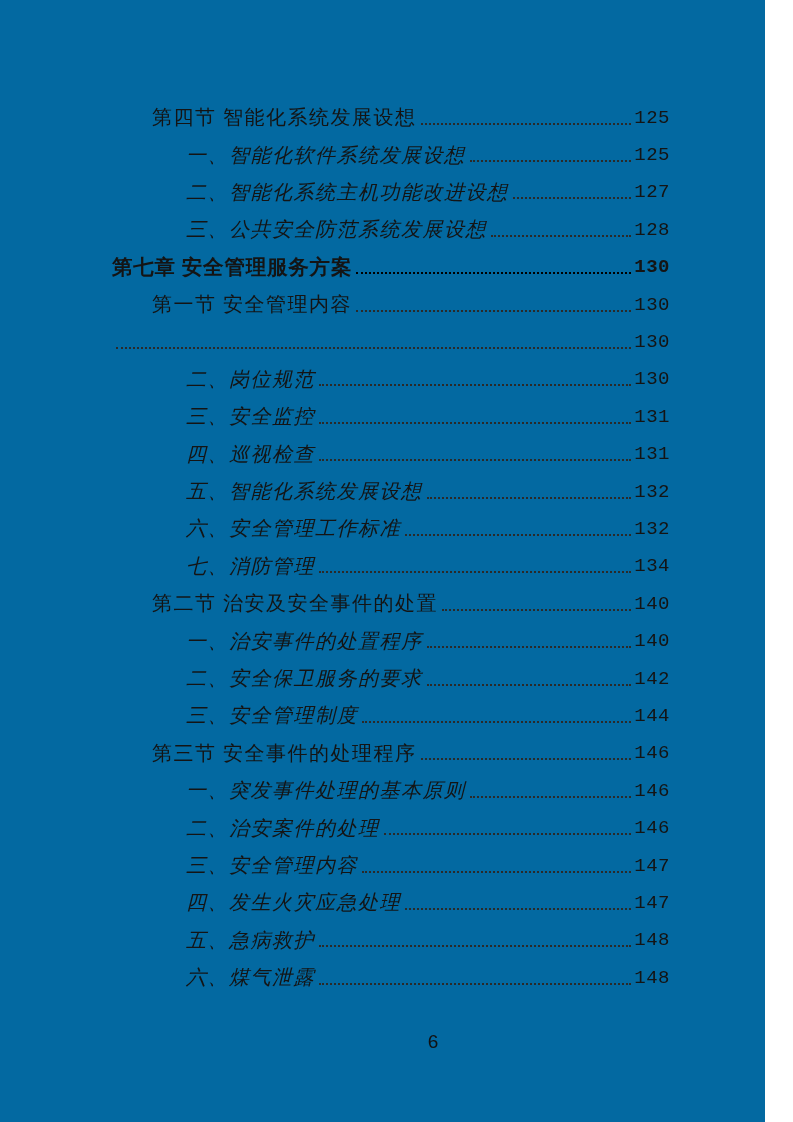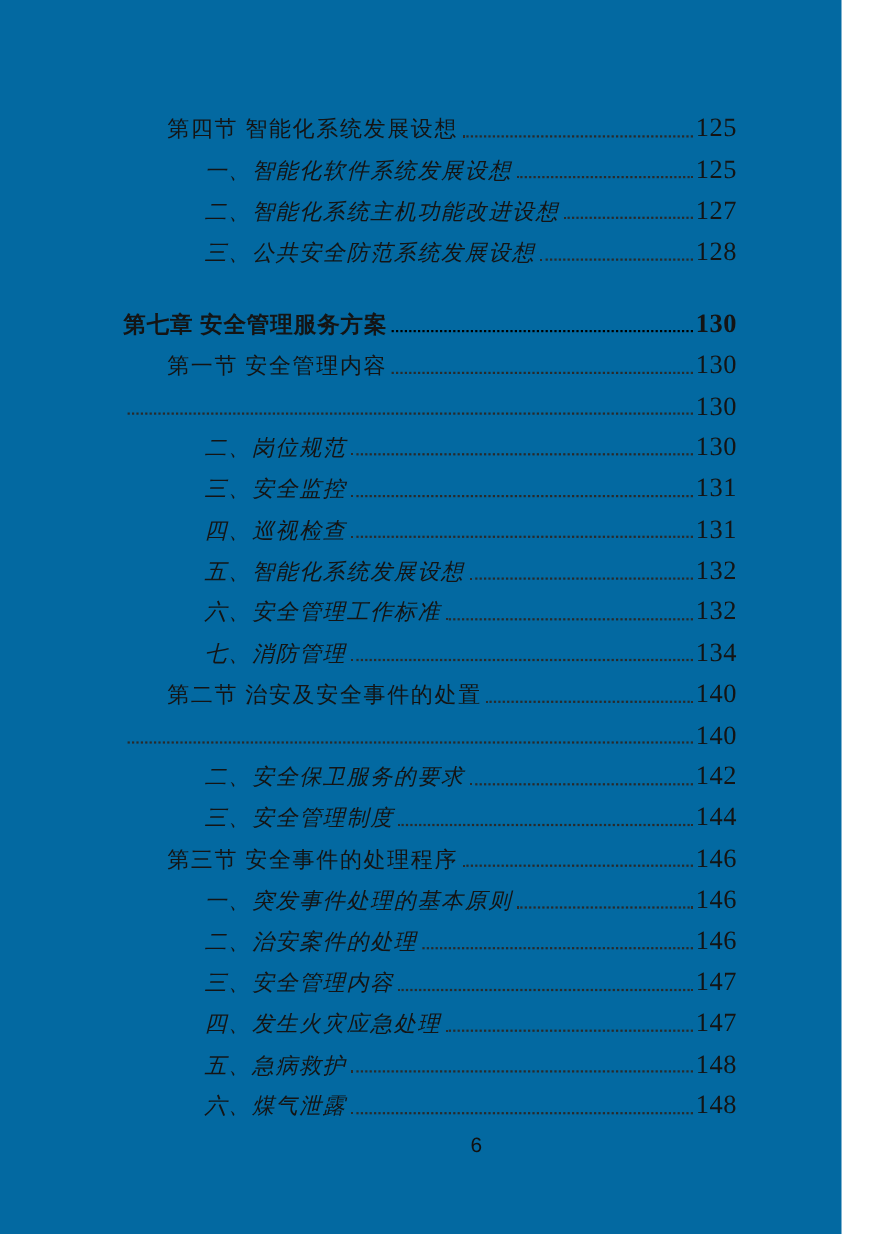--- a/index.html
+++ b/index.html
@@ -27,36 +27,35 @@
   }
   .row .label {
     white-space: nowrap;
     letter-spacing: 1.5px;
   }
   .row.section .label { padding-left: 40px; }
   .row.item    .label { padding-left: 74px; font-style: italic; }
   .row.chapter {
     font-weight: 700;
     font-size: 20.5px;
-    margin-top: 28px;
   }
   .row.chapter .label { letter-spacing: 0.8px; }
   .leader {
     flex: 1;
     min-width: 18px;
     border-bottom: 2px dotted #2a2a2a;
     margin: 0 3px 0 4px;
     transform: translateY(6px);
   }
   .row.chapter .leader {
     border-bottom: 2.6px dotted #000;
   }
   .pagenum {
-    font-family: Liberation Serif, serif;
-    font-size: 24px;
+    font-family: Liberation Mono, monospace;
+    font-size: 19px;
     letter-spacing: 0.5px;
   }
   .row.chapter .pagenum { font-weight: 700; }
   .footer-pagenum {
     position: absolute;
     left: 433px;
     top: 1042px;
     transform: translate(-50%, -50%);
     font-family: "Liberation Sans", sans-serif;
     font-size: 19px;
@@ -131,20 +130,21 @@
         <span class="label">七、消防管理</span>
         <span class="leader"></span>
         <span class="pagenum">134</span>
       </div>
       <div class="row section">
         <span class="label">第二节 治安及安全事件的处置</span>
         <span class="leader"></span>
         <span class="pagenum">140</span>
       </div>
       <div class="row item">
+        <span class="label">一、治安事件的处置程序</span>
         <span class="leader"></span>
         <span class="pagenum">140</span>
       </div>
       <div class="row item">
         <span class="label">二、安全保卫服务的要求</span>
         <span class="leader"></span>
         <span class="pagenum">142</span>
       </div>
       <div class="row item">
         <span class="label">三、安全管理制度</span>

